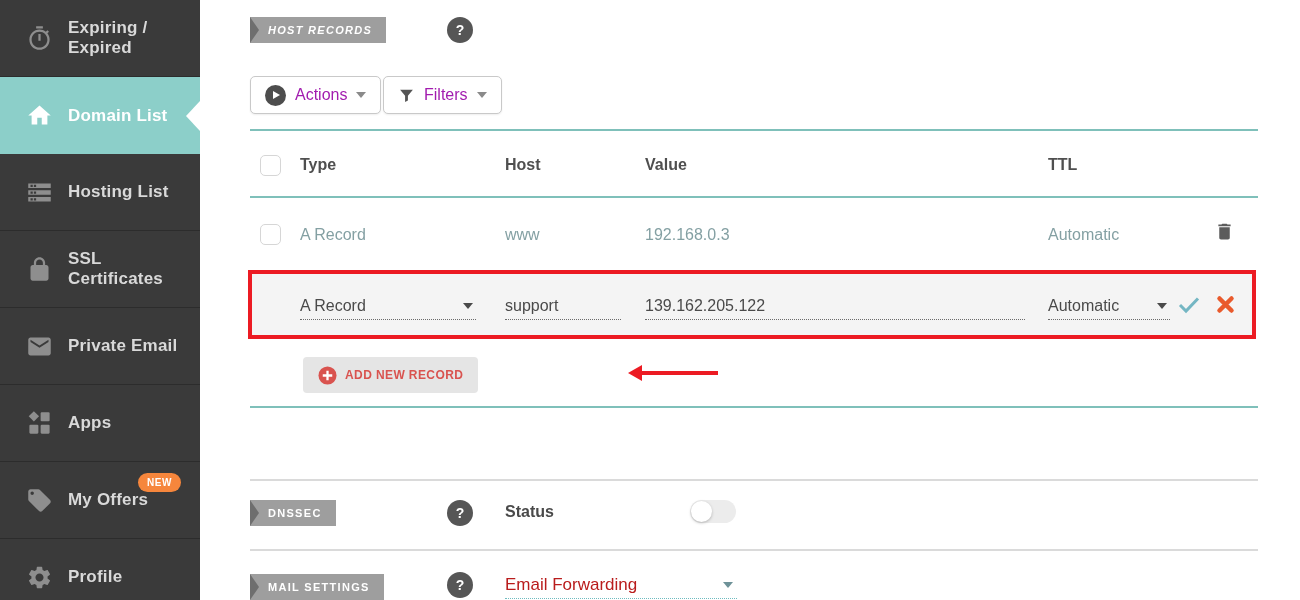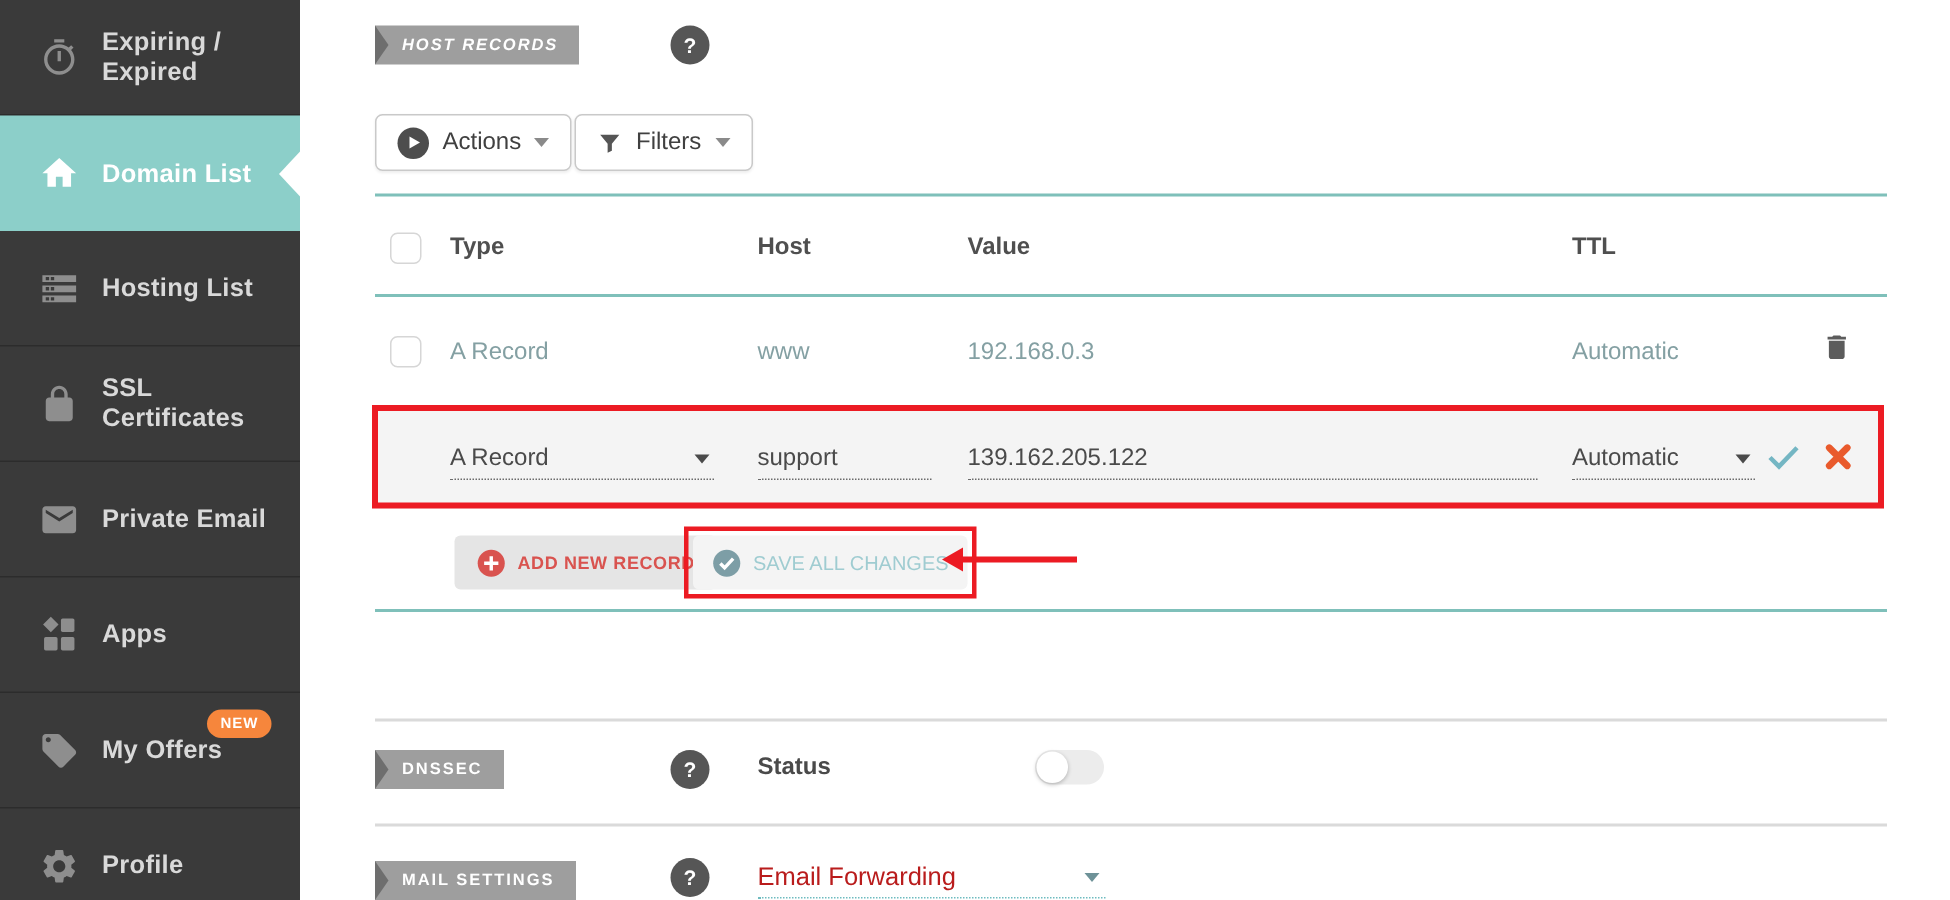--- a/index.html
+++ b/index.html
@@ -30,21 +30,21 @@
   .tag::before { content:""; position:absolute; left:0; top:0; width:0; height:0;
     border-top:13px solid transparent; border-bottom:13px solid transparent;
     border-left:9px solid #6e6e6e; }
 
   .help { position:absolute; width:26px; height:26px; border-radius:50%; background:#565656;
     color:#fff; font-size:14px; font-weight:700; text-align:center; line-height:26px; cursor:pointer; }
 
   .tool-btn { position:absolute; height:38px; background:#fff; border:1px solid #c9c9c9;
     border-radius:5px; box-shadow:0 1px 2px rgba(0,0,0,.07); display:flex; align-items:center;
     gap:9px; padding:0 14px; cursor:pointer; }
-  .tool-btn .tlabel { font-size:16px; color:#404040; }
+  .tool-btn .tlabel { font-size:16px; color:#a21caf; }
   .play-circle { width:21px; height:21px; border-radius:50%; background:#4d4d4d;
     display:flex; align-items:center; justify-content:center; }
   .play-tri { width:0; height:0; border-top:4.5px solid transparent; border-bottom:4.5px solid transparent;
     border-left:7px solid #fff; margin-left:2px; }
   .caret { width:0; height:0; border-left:5px solid transparent; border-right:5px solid transparent;
     border-top:6px solid #8a8a8a; }
 
   .line { position:absolute; left:50px; width:1008px; }
   .line.teal { height:2px; background:#7fc0ba; }
   .line.gray { height:2px; background:#dadada; }
@@ -232,29 +232,20 @@
     </div>
 
     <button class="rec-btn add-btn" style="left:103px; top:357px;">
       <svg width="19" height="19" viewBox="0 0 20 20">
           <circle cx="10" cy="10" r="9.5" fill="#d9534f"></circle>
           <path d="M10 5v10M5 10h10" stroke="#fff" stroke-width="2.4"></path>
         </svg>
       <span class="blabel">ADD NEW RECORD</span>
     </button>
 
-    <div class="save-box">
-      <button class="save-btn">
-        <svg width="19" height="19" viewBox="0 0 20 20">
-            <circle cx="10" cy="10" r="9.5" fill="#7d9ea6"></circle>
-            <path d="M5.5 10.2l3 3 6-6.4" fill="none" stroke="#fff" stroke-width="2.4"></path>
-          </svg>
-        <span class="blabel">SAVE ALL CHANGES</span>
-      </button>
-    </div>
 
     <div class="arrow">
       <span class="head"></span>
         <span class="shaft"></span>
     </div>
 
     <div class="line teal" style="top:406px;"></div>
     <div class="line gray" style="top:479px;"></div>
 
     <div class="tag" style="left:50px; top:500px;">DNSSEC</div>

